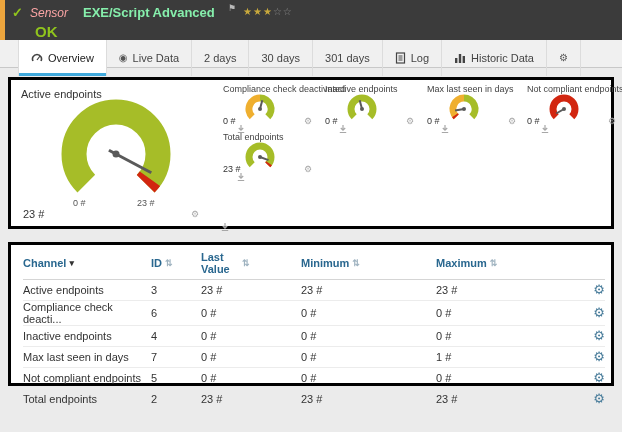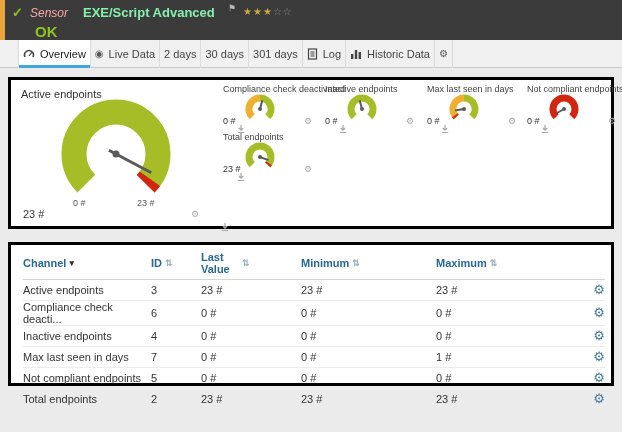--- a/index.html
+++ b/index.html
@@ -15,21 +15,21 @@
   .s-title { position:absolute; left:83px; top:5px; color:#86efac; font-size:13px; font-weight:bold; }
   .flag { position:absolute; left:228px; top:3px; color:#b9b9b9; font-size:9px; }
   .stars { position:absolute; left:243px; top:6px; font-size:10px; letter-spacing:1px; }
   .stars .f { color:#c9a93c; }
   .stars .e { color:#8b8b8b; }
   .okstat { position:absolute; left:24px; top:23px; color:#90c41d; font-size:15px; font-weight:bold;margin-left:11px; }
 
   
   .tabs { position:absolute; left:0; top:40px; width:622px; height:28px; background:#f0f0f0;
           border-bottom:1px solid #c8c8c8; display:flex; padding-left:18px; }
-  .tab { height:28px; line-height:28px; padding:0 4px; font-size:11px; color:#444;
+  .tab { height:36px; line-height:28px; padding:0 12px; font-size:11px; color:#444;
          border-right:1px solid #dcdcdc; white-space:nowrap; cursor:pointer; display:flex; align-items:center; gap:5px; }
   .tab:first-child { border-left:1px solid #dcdcdc; }
   .tab.active { background:#ffffff; box-shadow: inset 0 -3px 0 #3fa9dc; color:#222; }
   .ticon { font-size:10px; color:#555; display:inline-flex; align-items:center; }
   .ticon svg { display:block; }
 
   
   .panel { position:absolute; background:#ffffff; border:3px solid #000000; }
   .gpanel { left:8px; top:77px; width:606px; height:152px; }
   .tpanel { left:8px; top:242px; width:606px; height:144px; }

